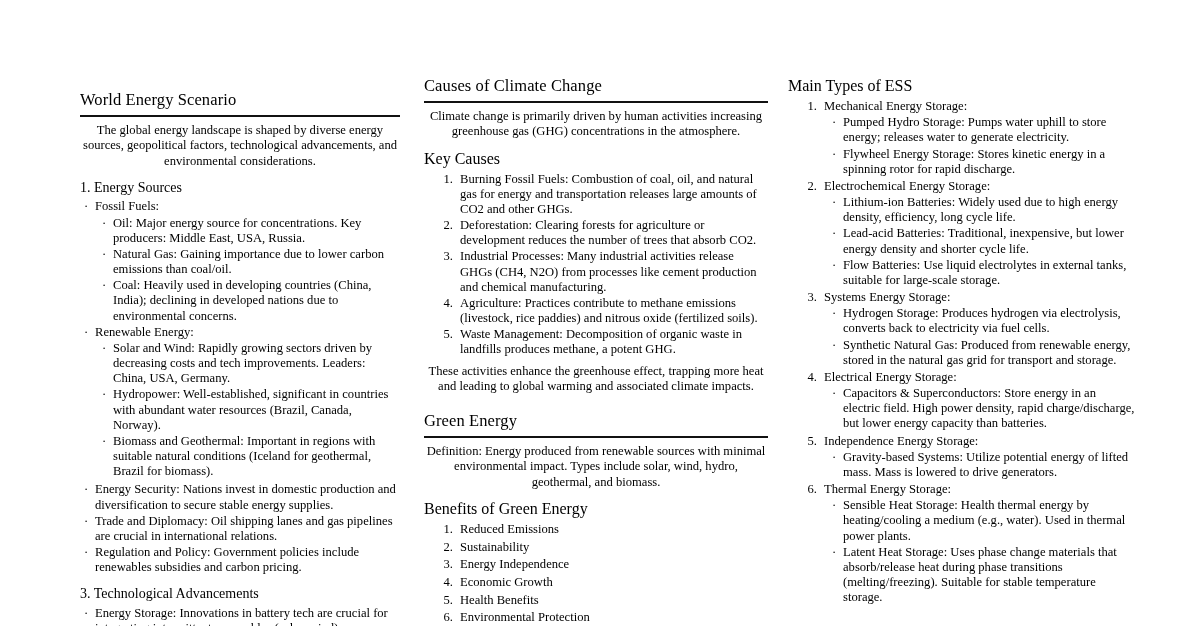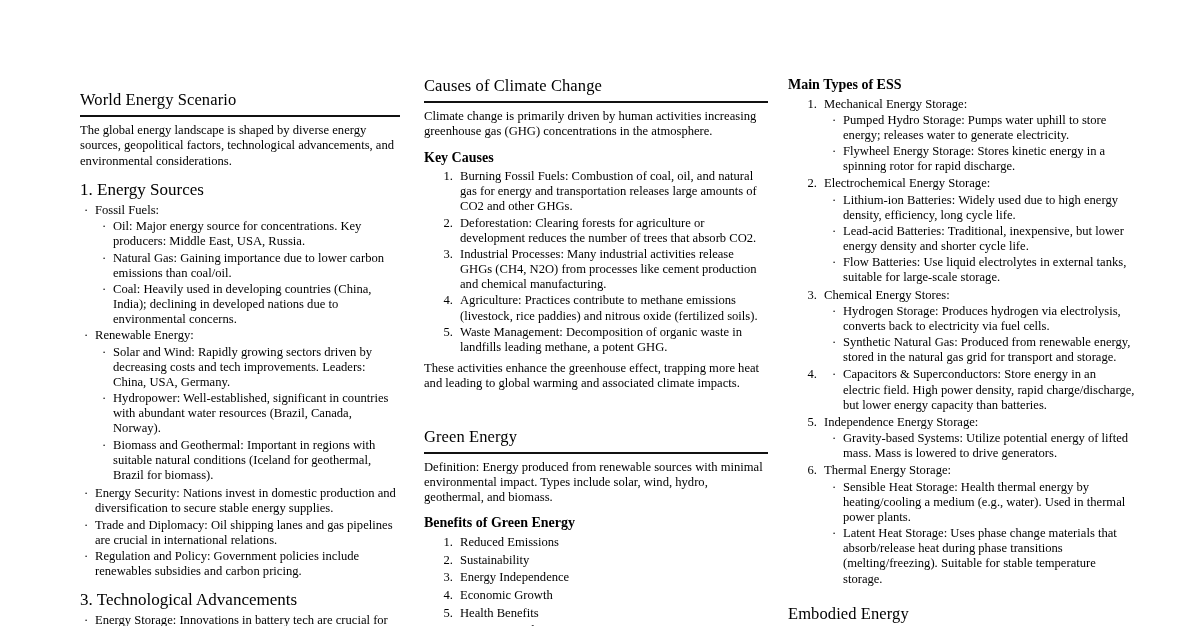--- a/index.html
+++ b/index.html
@@ -46,39 +46,39 @@
   h1.sec-title {
     font-size: 16.5px;
     font-weight: normal;
     line-height: 1.22;
     margin: 0 0 5px 0;
     padding: 0 0 5px 0;
     border-bottom: 2px solid #111111;
     letter-spacing: 0.1px;
   }
   h2.sub-title {
-    font-size: 14px;
-    font-weight: bold;
+    font-size: 16px;
+    font-weight: normal;
     line-height: 1.25;
     margin: 9px 0 3px 0;
     padding: 0;
   }
   h3.num-title {
-    font-size: 17px;
+    font-size: 14px;
     font-weight: normal;
     line-height: 1.25;
     margin: 10px 0 3px 0;
     padding: 0;
   }
   p.para {
     font-size: 12.6px;
     line-height: 1.21;
     margin: 6px 0 6px 0;
     padding: 0;
-    text-align: left;
+    text-align: center;
   }
   ul.bul {
     list-style: none;
     margin: 3px 0 3px 0;
     padding: 0 0 0 2px;
   }
   ul.bul > li {
     position: relative;
     font-size: 12.6px;
     line-height: 1.205;
@@ -222,26 +222,26 @@
           <li>
             <span class="marker">3.</span>
             <span class="ntext">Industrial Processes: Many industrial activities release GHGs (CH4, N2O) from processes like cement production and chemical manufacturing.</span>
           </li>
           <li>
             <span class="marker">4.</span>
             <span class="ntext">Agriculture: Practices contribute to methane emissions (livestock, rice paddies) and nitrous oxide (fertilized soils).</span>
           </li>
           <li>
             <span class="marker">5.</span>
-            <span class="ntext">Waste Management: Decomposition of organic waste in landfills leading methane, a potent GHG.</span>
+            <span class="ntext">Waste Management: Decomposition of organic waste in landfills produces methane, a potent GHG.</span>
           </li>
         </ol>
         <p class="para">These activities enhance the greenhouse effect, trapping more heat and leading to global warming and associated climate impacts.</p>
 
-        <h1 class="sec-title" style="margin-top:35px;">Green Energy</h1>
+        <h1 class="sec-title" style="margin-top:17px;">Green Energy</h1>
         <p class="para">Definition: Energy produced from renewable sources with minimal environmental impact. Types include solar, wind, hydro, geothermal, and biomass.</p>
 
         <h2 class="sub-title">Benefits of Green Energy</h2>
         <ol class="num plain">
           <li>
             <span class="marker">1.</span>
             <span class="ntext">Reduced Emissions</span>
           </li>
           <li>
             <span class="marker">2.</span>
@@ -302,35 +302,36 @@
               </li>
               <li>
                 <span class="bullet">·</span>
                 <span class="btext">Flow Batteries: Use liquid electrolytes in external tanks, suitable for large-scale storage.</span>
               </li>
             </ul>
           </li>
 
           <li>
             <span class="marker">3.</span>
-            <span class="ntext">Chemical Energy Stores:</span>
+            <span class="ntext">Systems Energy Storage:</span>
             <ul class="bul">
               <li>
                 <span class="bullet">·</span>
                 <span class="btext">Hydrogen Storage: Produces hydrogen via electrolysis, converts back to electricity via fuel cells.</span>
               </li>
               <li>
                 <span class="bullet">·</span>
                 <span class="btext">Synthetic Natural Gas: Produced from renewable energy, stored in the natural gas grid for transport and storage.</span>
               </li>
             </ul>
           </li>
 
           <li>
             <span class="marker">4.</span>
+            <span class="ntext">Electrical Energy Storage:</span>
             <ul class="bul">
               <li>
                 <span class="bullet">·</span>
                 <span class="btext">Capacitors &amp; Superconductors: Store energy in an electric field. High power density, rapid charge/discharge, but lower energy capacity than batteries.</span>
               </li>
             </ul>
           </li>
 
           <li>
             <span class="marker">5.</span>

